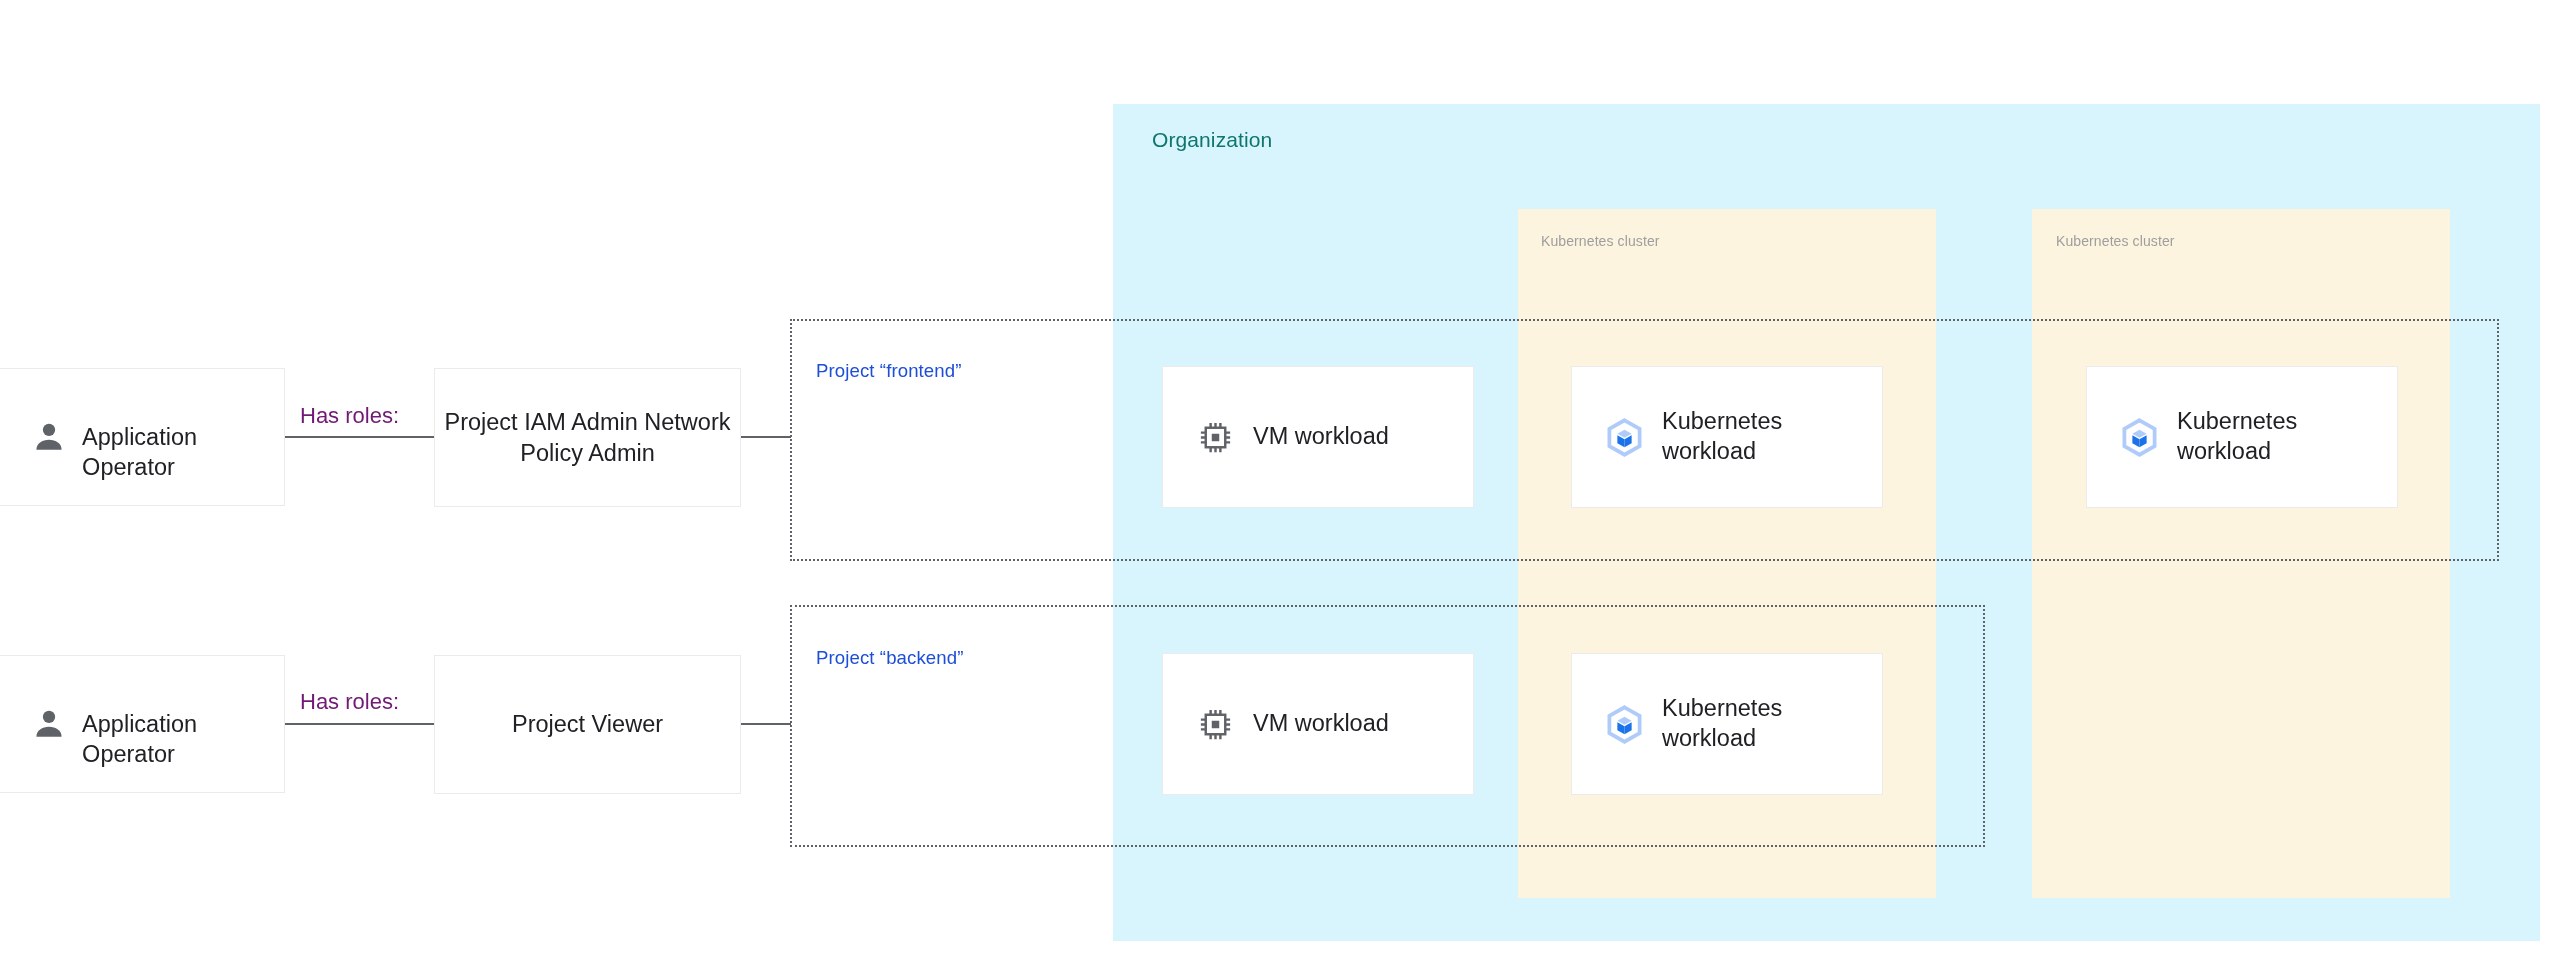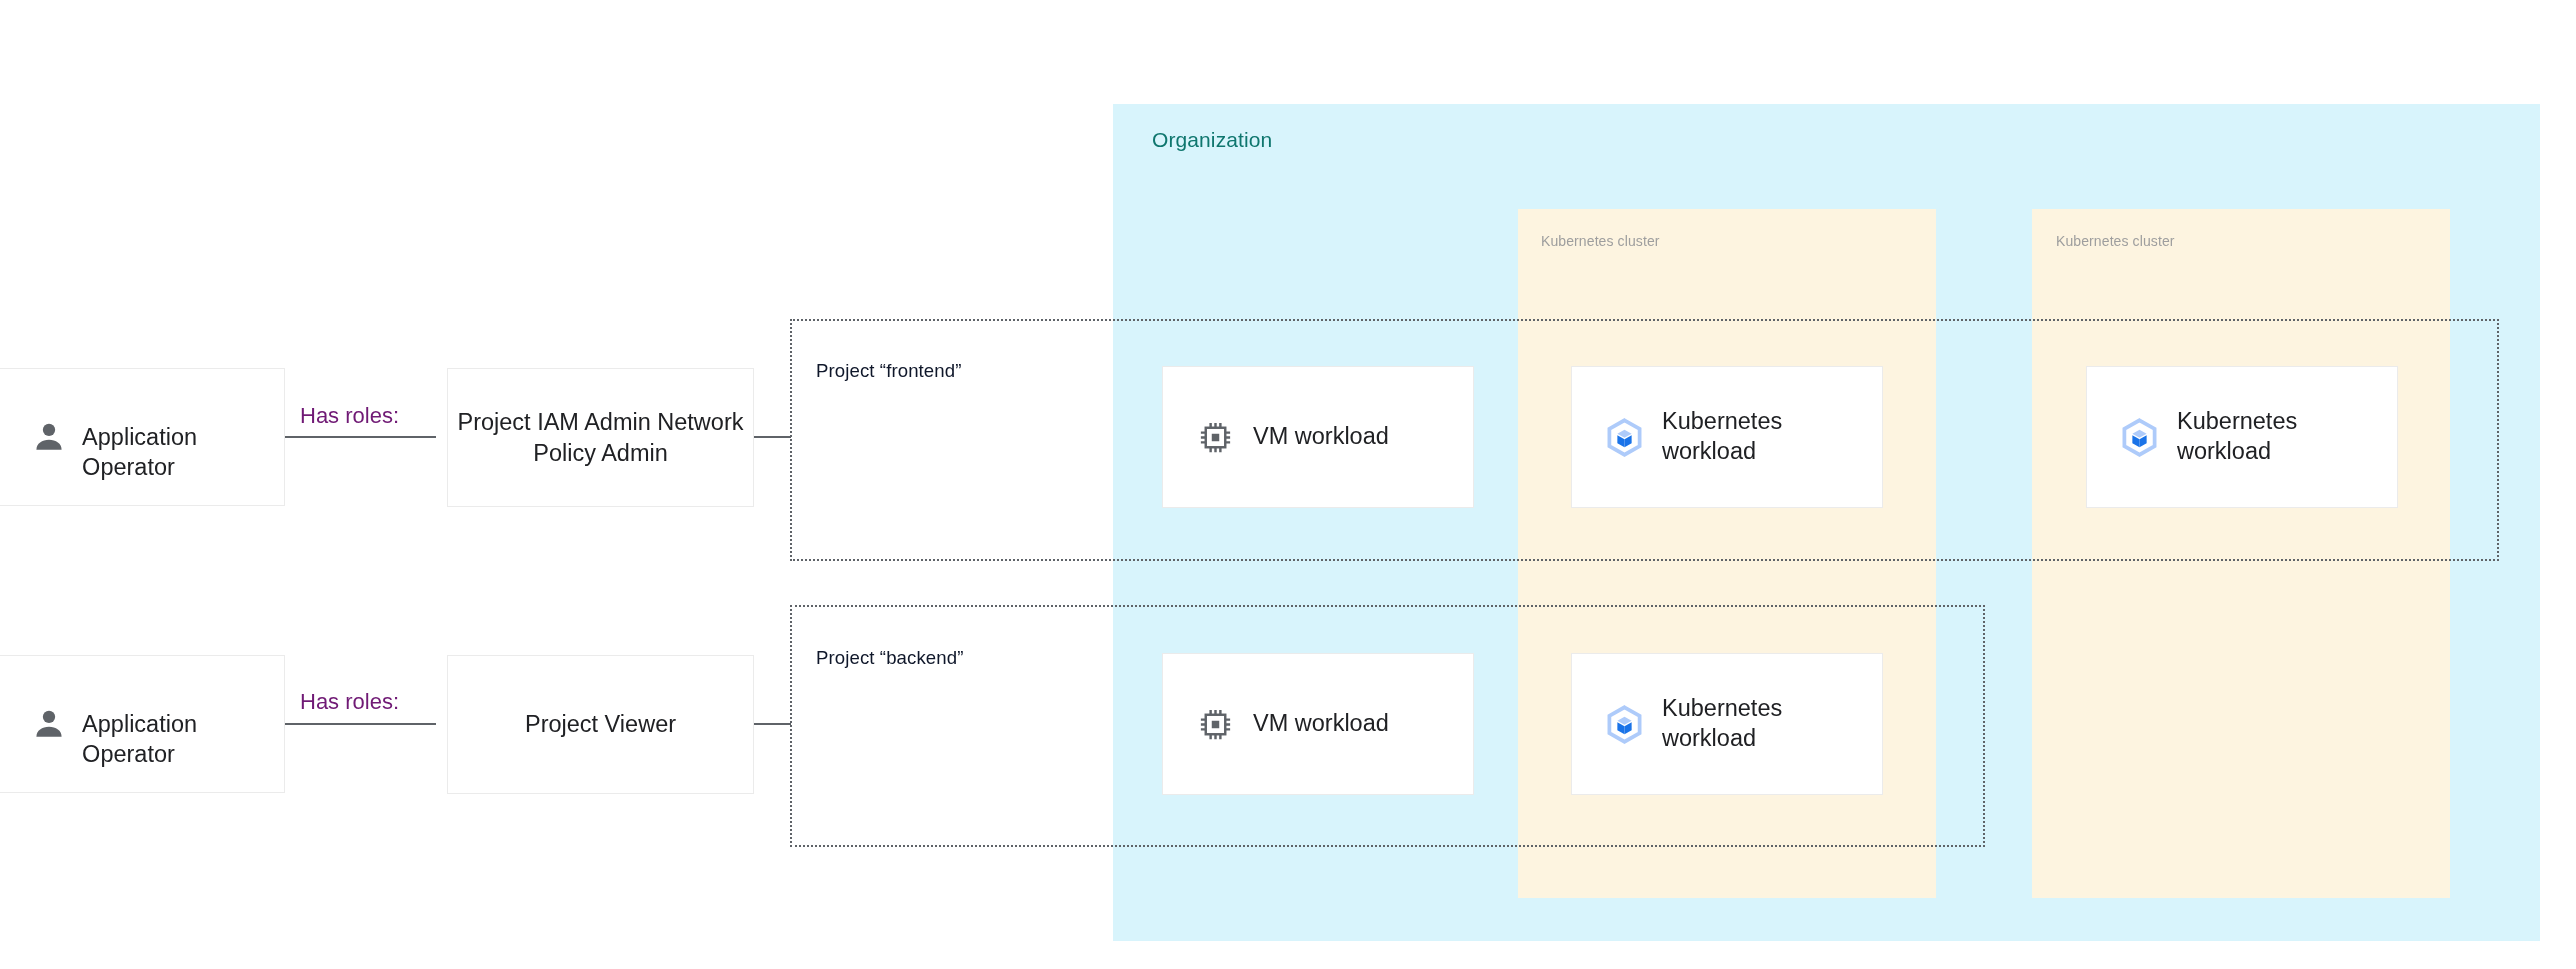--- a/index.html
+++ b/index.html
@@ -69,21 +69,21 @@
   }
   .project-box.backend {
     left: 790px;
     top: 605px;
     width: 1191px;
     height: 238px;
   }
   .project-label {
     position: absolute;
     font-size: 18.6px;
-    color: #0f172a;
+    color: #1d4ed8;
     letter-spacing: 0.1px;
     white-space: nowrap;
   }
   .project-label.frontend { left: 816px; top: 360px; }
   .project-label.backend  { left: 816px; top: 647px; }
 
   
   .person-box {
     position: absolute;
     left: -12.4px;
@@ -119,21 +119,20 @@
     left: 434px;
     width: 307px;
     background: #ffffff;
     border: 1.4px solid #ebebeb;
     box-sizing: border-box;
     display: flex;
     align-items: center;
     justify-content: center;
     text-align: center;
     padding: 7px 5px;
-    margin-left: 13px;
   }
   .role-box.r1 { top: 368px; height: 139px; }
   .role-box.r2 { top: 655px; height: 139px; }
   .role-label {
     font-size: 23.5px;
     color: #202124;
     line-height: 1.28;
   }
 
   

